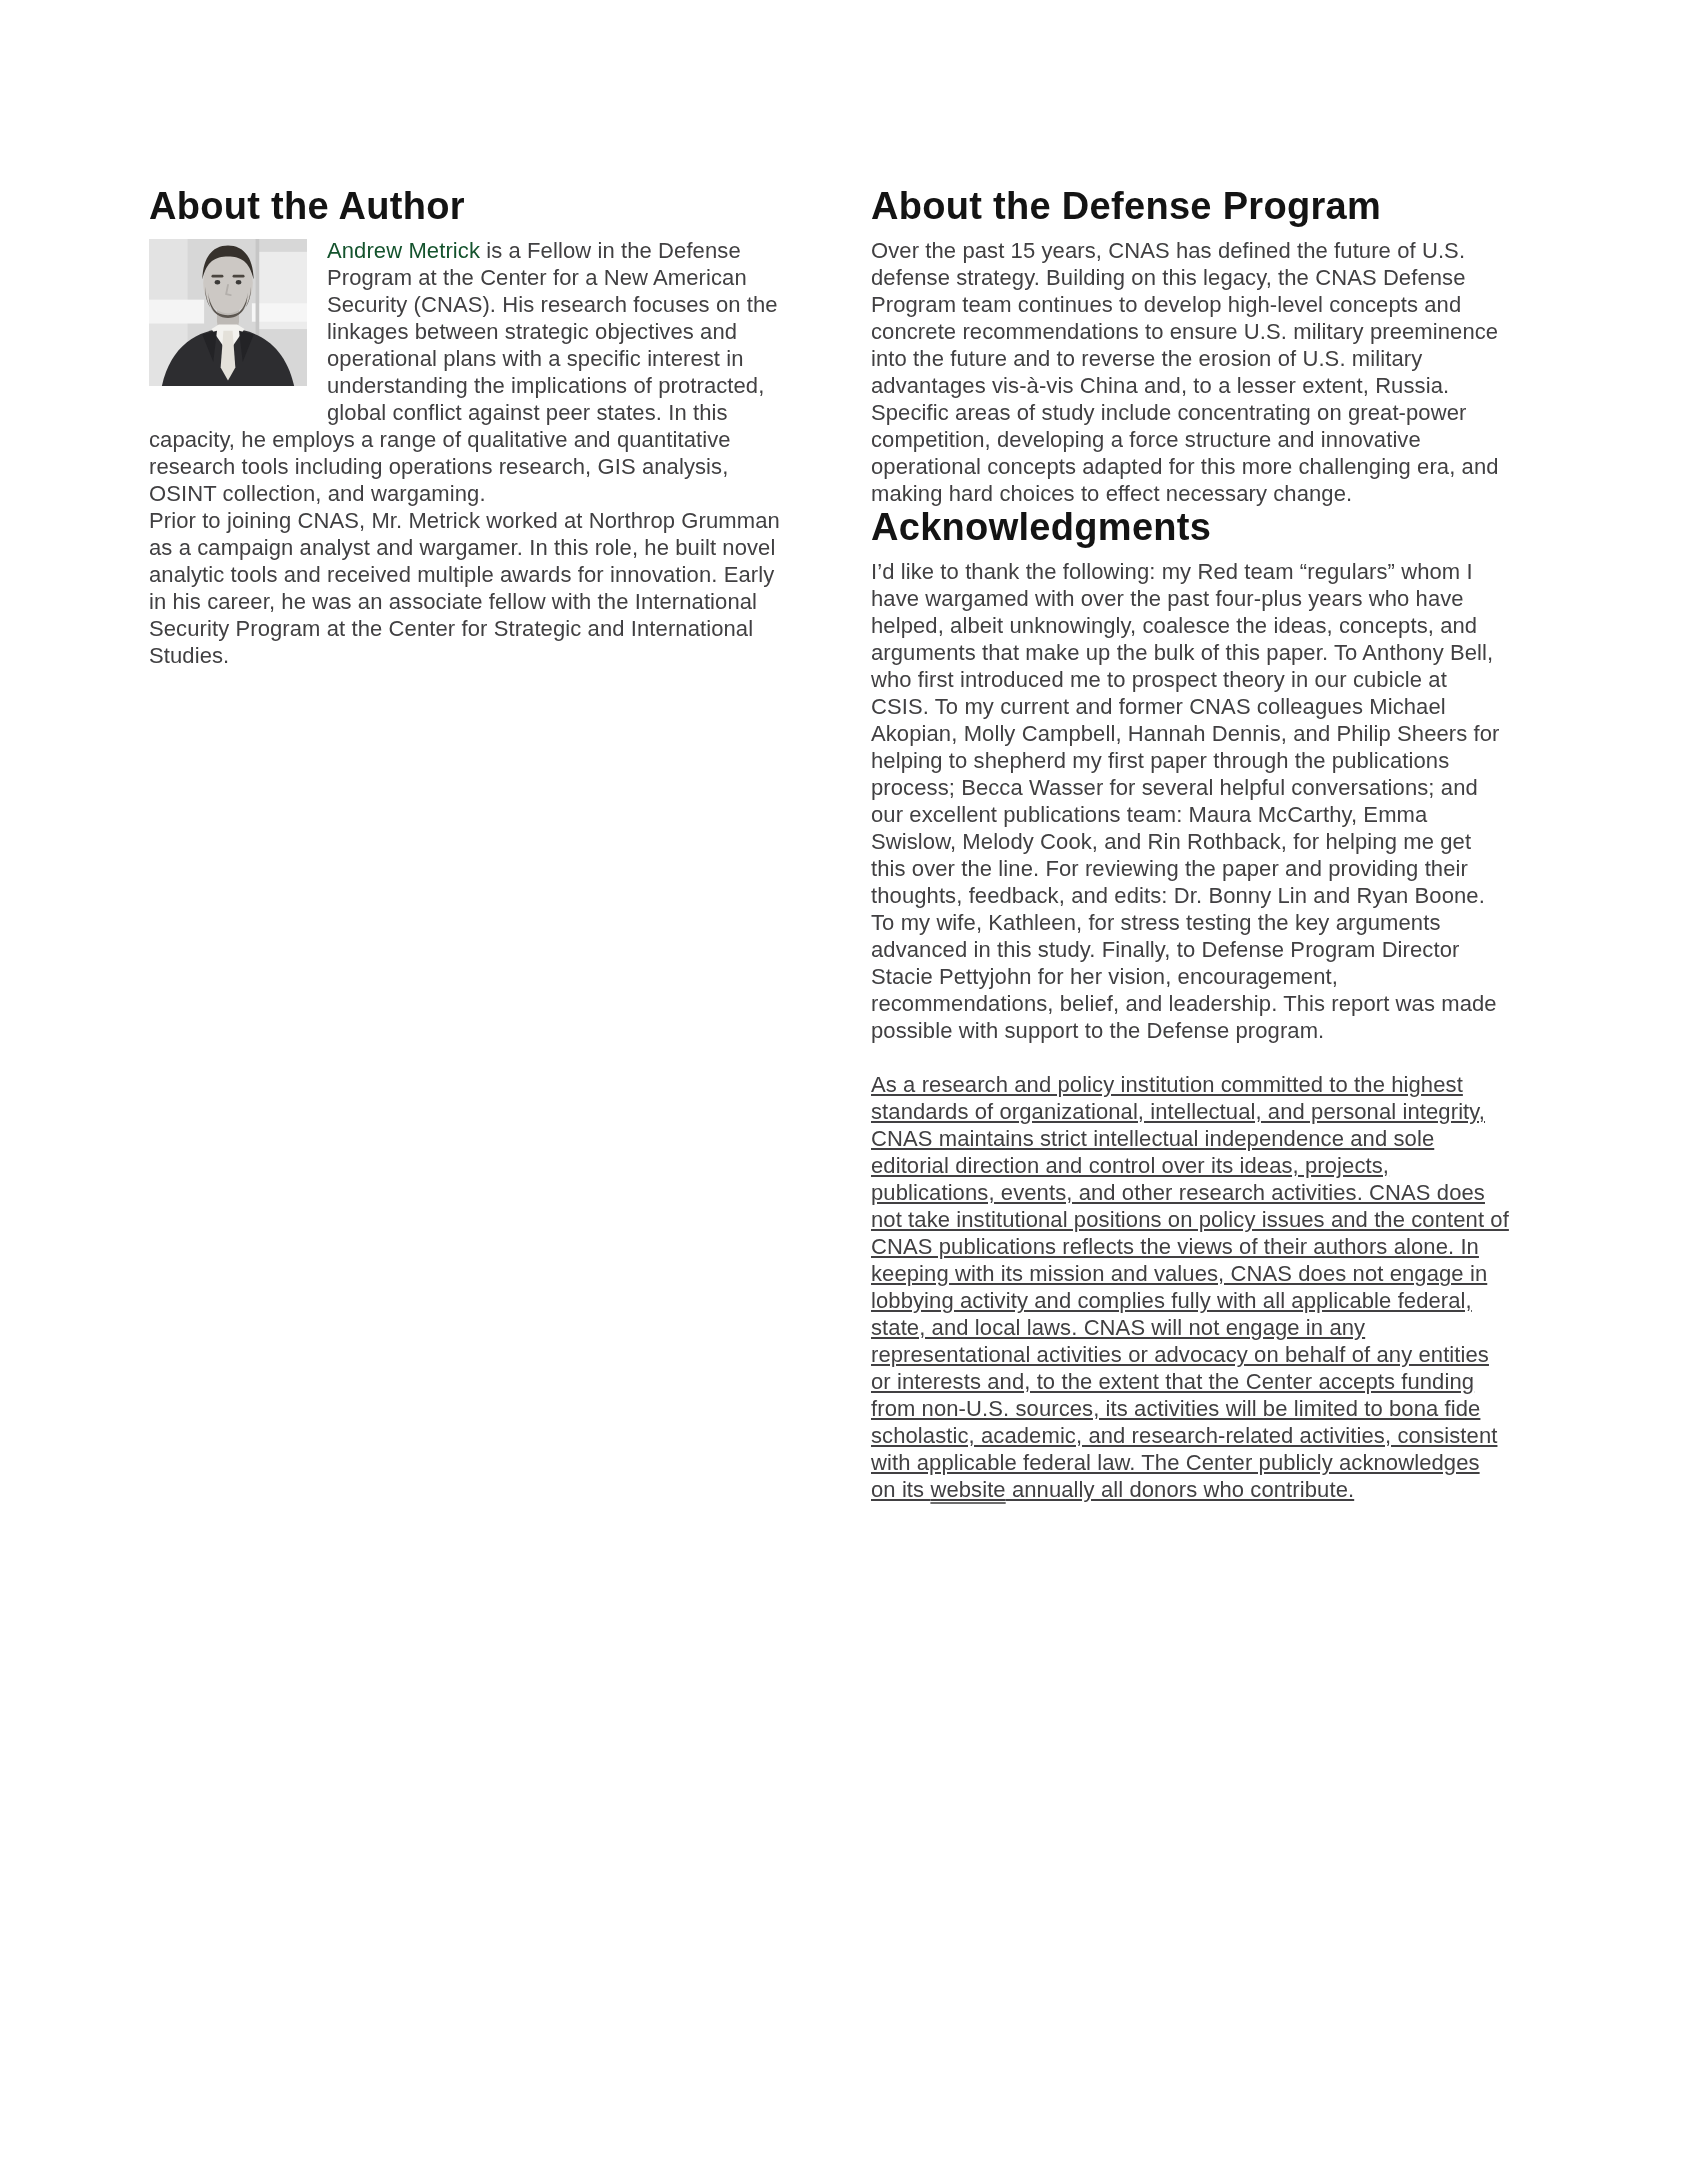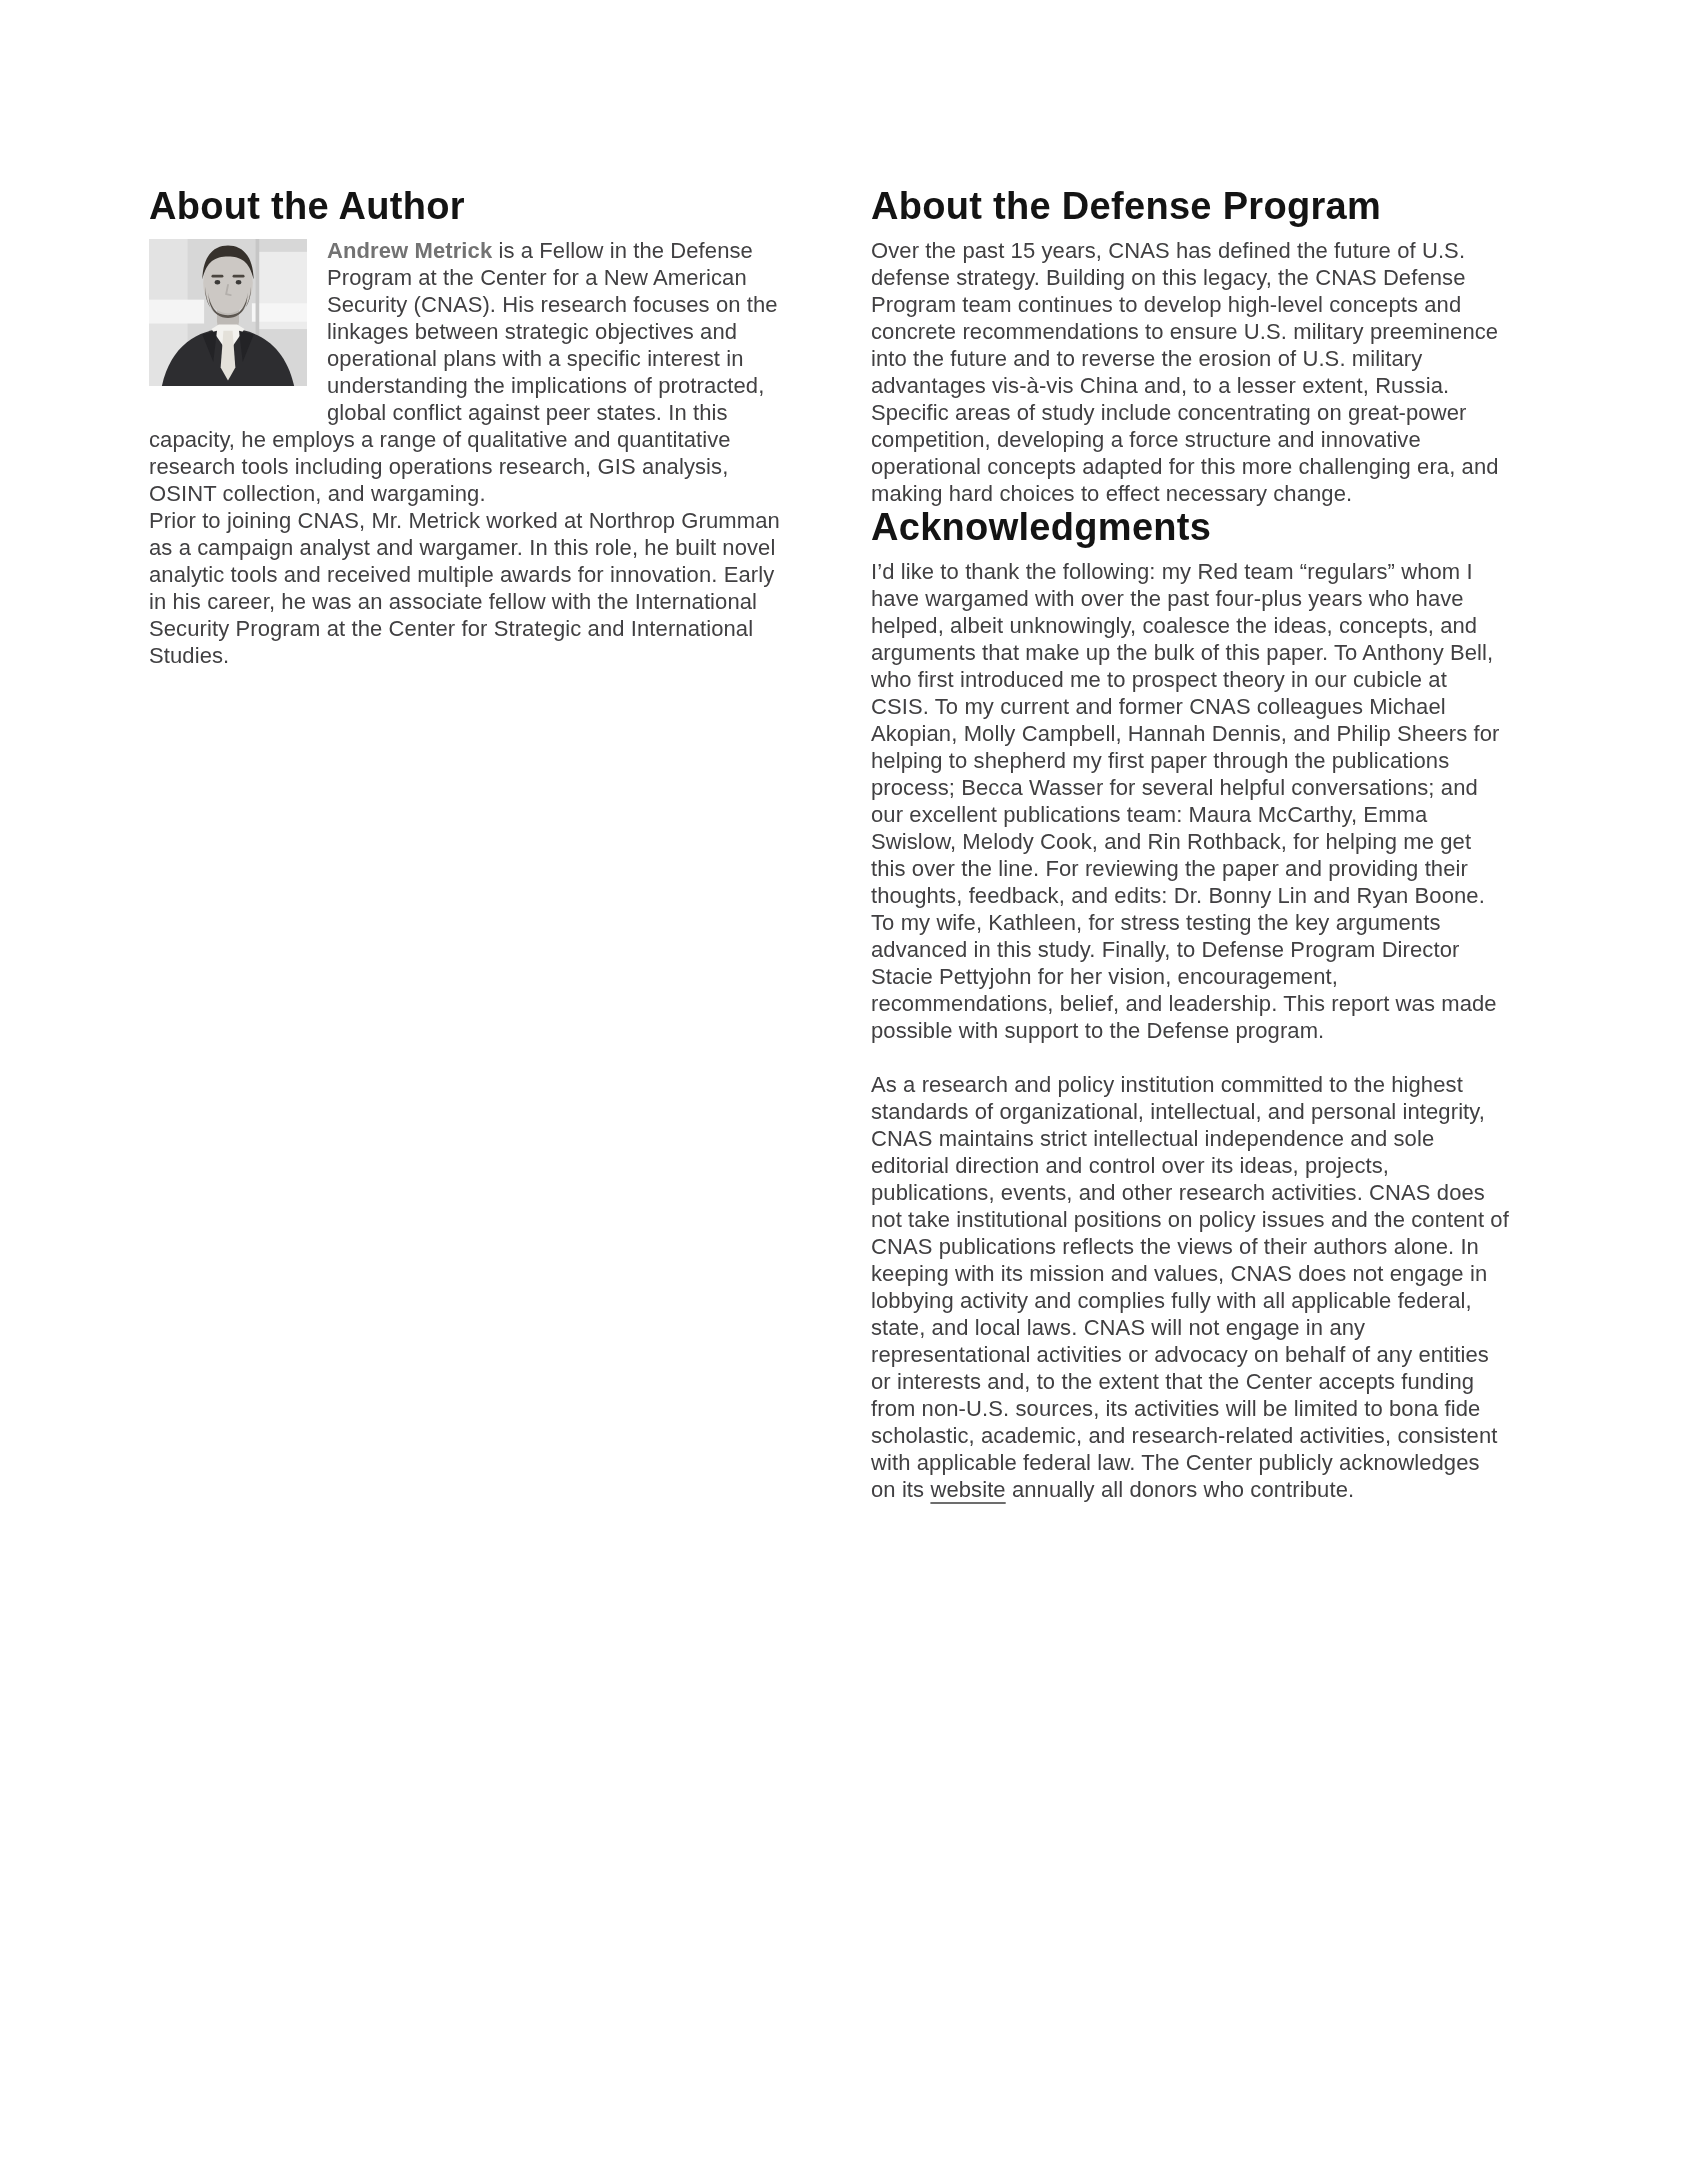--- a/index.html
+++ b/index.html
@@ -24,33 +24,33 @@
     margin:0 0 11px 0;
   }
   h2.section-heading.spaced{}
   p.body-text{
     font-size:22px;
     line-height:27px;
     letter-spacing:0.1px;
     margin:0;
     text-align:left;
   }
-  p.body-text + p.body-text{margin-top:27px;}
+  p.body-text + p.body-text{margin-top:27px;text-decoration:underline;}
   .bio{overflow:visible;}
   .bio::after{content:"";display:block;clear:both;}
   .photo{
     float:left;
     width:158px;
     height:147px;
     margin:1.8px 20px 14.7px 0;
     display:block;
     background:#d9d9d9;
   }
   .photo svg{display:block;}
-  b.author-name{font-weight:700;color:#737373;}
+  b.author-name{font-weight:400;color:#14532d;}
   a.doc-link{
     color:inherit;
     text-decoration:underline;
     text-decoration-color:#6d6d6d;
     text-decoration-thickness:1.8px;
     text-underline-offset:4.6px;
     cursor:pointer;
   }
 </style>
 </head>

